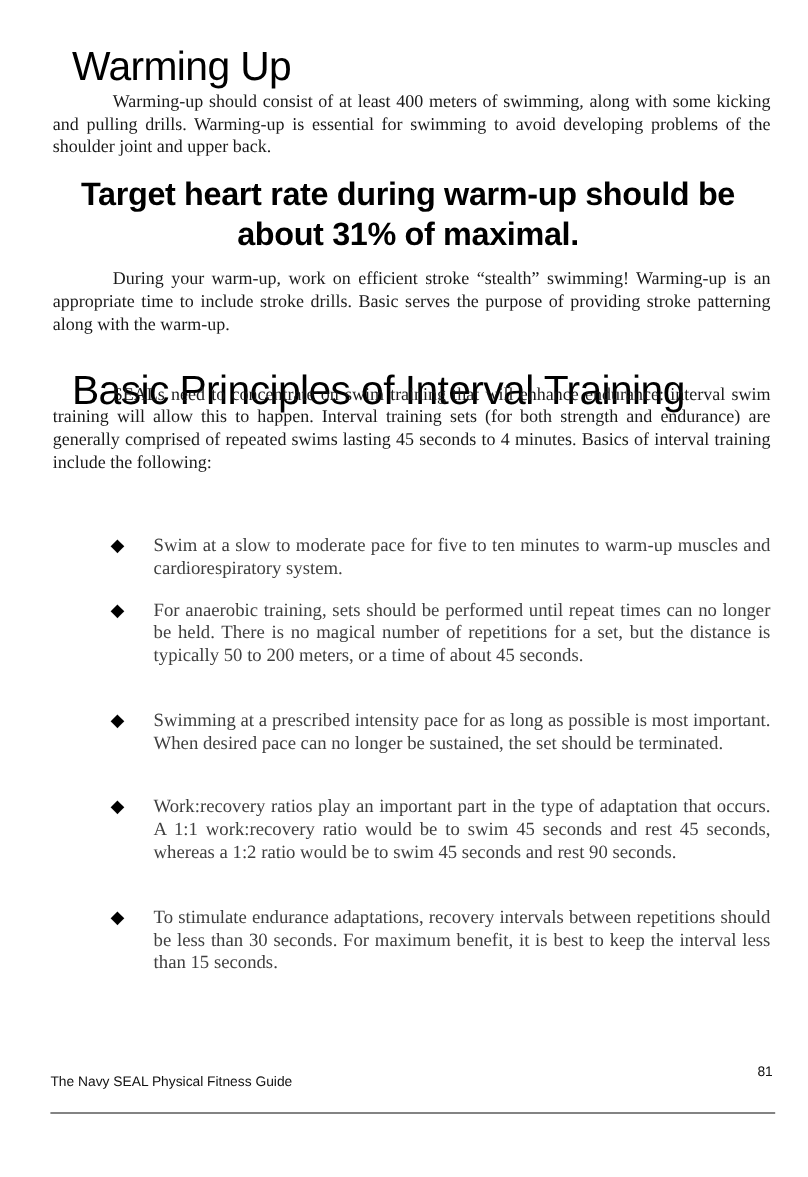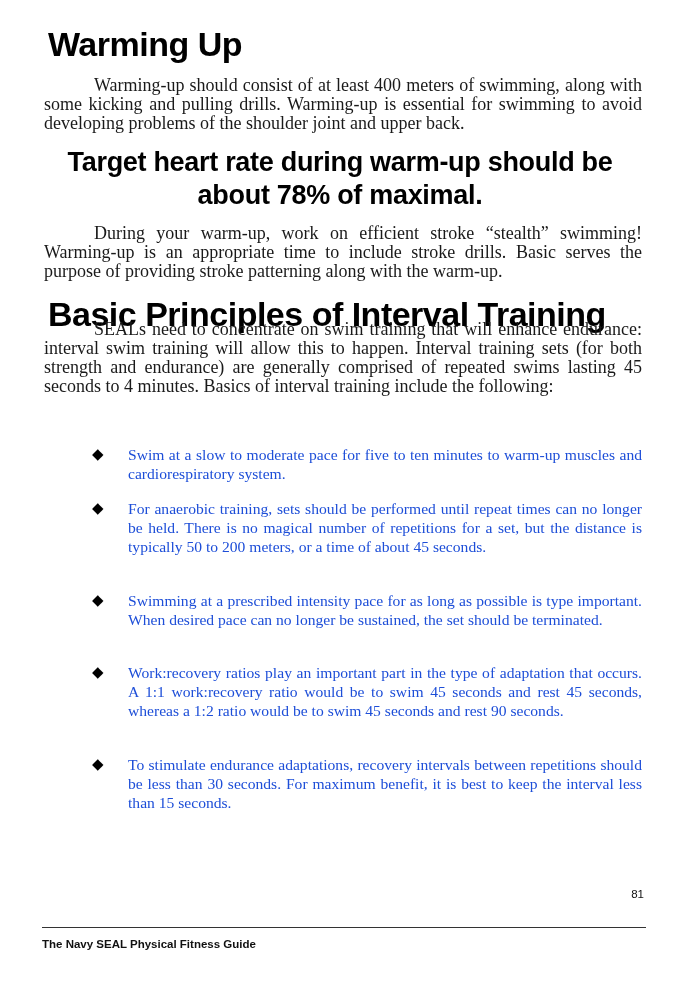--- a/index.html
+++ b/index.html
@@ -1,77 +1,77 @@
 <!DOCTYPE html>
 <html><head>
 <meta charset="utf-8">
 <style>
   html, body { margin: 0; padding: 0; background: #ffffff; }
   body { width: 673px; height: 981px; position: relative; overflow: hidden; color: #111; }
   .h1 {
     position: absolute; left: 44px;
-    font-family: "Liberation Sans", sans-serif; font-weight: bold;
-    font-size: 34px; letter-spacing: -0.5px; line-height: 40px; margin: 4px; color: #000;
+    font-family: "Liberation Sans", sans-serif; font-weight: normal;
+    font-size: 34px; letter-spacing: -0.5px; line-height: 40px; margin: 16px; color: #000;
   }
   .h2 {
     position: absolute; left: 40px; width: 600px; text-align: center;
     font-family: "Liberation Sans", sans-serif; font-weight: bold;
     font-size: 27px; line-height: 33px; margin: 0; color: #000; letter-spacing: -0.3px;
   }
   .para {
     position: absolute; left: 44px; width: 598px;
-    font-family: "Liberation Serif", serif; font-size: 18px; line-height: 19px;
+    font-family: "Liberation Serif", serif; font-size: 15px; line-height: 19px;
     text-align: justify; text-indent: 50px; margin: 0; color: #1a1a1a;
   }
   .bullets { position: absolute; left: 92px; width: 552px; margin: 0; padding: 0; list-style: none; }
   .bullet {
     position: absolute; left: 0; width: 552px; display: flex;
   }
   .bullet-icon { width: 36px; flex: 0 0 36px; font-family: "DejaVu Sans", sans-serif; font-size: 15px; line-height: 19px; color: #000; }
   .bullet-text {
     font-family: "Liberation Serif", serif; font-size: 15.6px; line-height: 19px;
-    text-align: justify; color: #1d4ed8; width: 514px;
+    text-align: justify; color: #404040; width: 514px;
   }
   .footer-rule { position: absolute; left: 42px; top: 927px; width: 604px; height: 0; border-top: 1.5px solid #333; }
   .footer-title {
-    position: absolute; left: 42px; top: 938px;
-    font-family: "Liberation Sans", sans-serif; font-weight: bold; font-size: 11.5px; color: #111; text-align: right;
+    position: absolute; left: 42px; top: 896px;
+    font-family: "Liberation Sans", sans-serif; font-weight: normal; font-size: 11.5px; color: #111; text-align: right;
   }
   .footer-page {
     position: absolute; right: 29px; top: 888px;
     font-family: "Liberation Sans", sans-serif; font-size: 11.5px; color: #111;
   }
 </style>
 </head>
 <body>
 
 <h1 class="h1" style="top:20px;">Warming Up</h1>
 
 <p class="para" style="top:76px;">Warming-up should consist of at least 400 meters of swimming, along with some kicking and pulling drills. Warming-up is essential for swimming to avoid developing problems of the shoulder joint and upper back.</p>
 
-<h2 class="h2" style="top:146px;">Target heart rate during warm-up should be about 78% of maximal.</h2>
+<h2 class="h2" style="top:146px;">Target heart rate during warm-up should be about 31% of maximal.</h2>
 
 <p class="para" style="top:224px;">During your warm-up, work on efficient stroke “stealth” swimming! Warming-up is an appropriate time to include stroke drills. Basic serves the purpose of providing stroke patterning along with the warm-up.</p>
 
 <h1 class="h1" style="top:290px;">Basic Principles of Interval Training</h1>
 
 <p class="para" style="top:320px;">SEALs need to concentrate on swim training that will enhance endurance: interval swim training will allow this to happen. Interval training sets (for both strength and endurance) are generally comprised of repeated swims lasting 45 seconds to 4 minutes. Basics of interval training include the following:</p>
 
 <ul class="bullets" style="top:0;">
   <li class="bullet" style="top:445px;">
     <span class="bullet-icon">◆</span>
     <span class="bullet-text">Swim at a slow to moderate pace for five to ten minutes to warm-up muscles and cardiorespiratory system.</span>
   </li>
   <li class="bullet" style="top:499px;">
     <span class="bullet-icon">◆</span>
     <span class="bullet-text">For anaerobic training, sets should be performed until repeat times can no longer be held. There is no magical number of repetitions for a set, but the distance is typically 50 to 200 meters, or a time of about 45 seconds.</span>
   </li>
   <li class="bullet" style="top:591px;">
     <span class="bullet-icon">◆</span>
-    <span class="bullet-text">Swimming at a prescribed intensity pace for as long as possible is type important. When desired pace can no longer be sustained, the set should be terminated.</span>
+    <span class="bullet-text">Swimming at a prescribed intensity pace for as long as possible is most important. When desired pace can no longer be sustained, the set should be terminated.</span>
   </li>
   <li class="bullet" style="top:663px;">
     <span class="bullet-icon">◆</span>
     <span class="bullet-text">Work:recovery ratios play an important part in the type of adaptation that occurs. A 1:1 work:recovery ratio would be to swim 45 seconds and rest 45 seconds, whereas a 1:2 ratio would be to swim 45 seconds and rest 90 seconds.</span>
   </li>
   <li class="bullet" style="top:755px;">
     <span class="bullet-icon">◆</span>
     <span class="bullet-text">To stimulate endurance adaptations, recovery intervals between repetitions should be less than 30 seconds. For maximum benefit, it is best to keep the interval less than 15 seconds.</span>
   </li>
 </ul>

